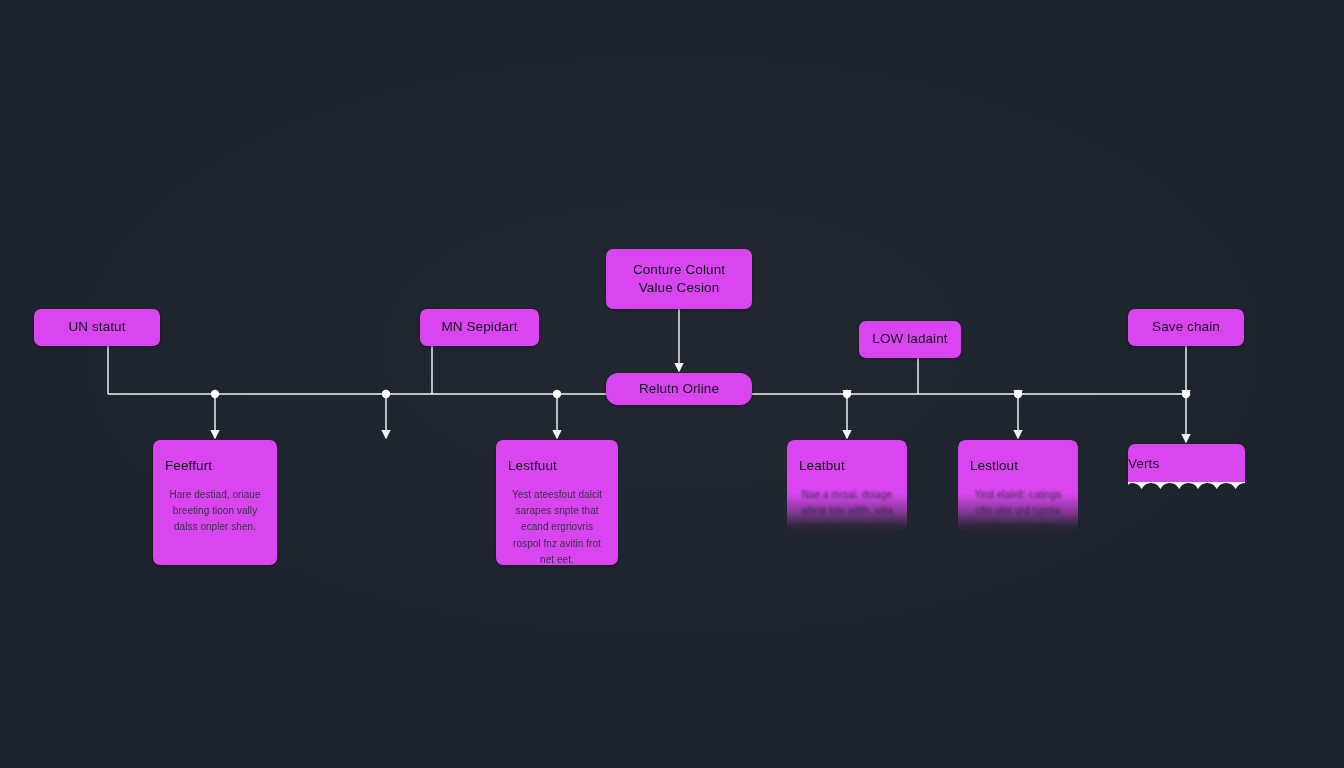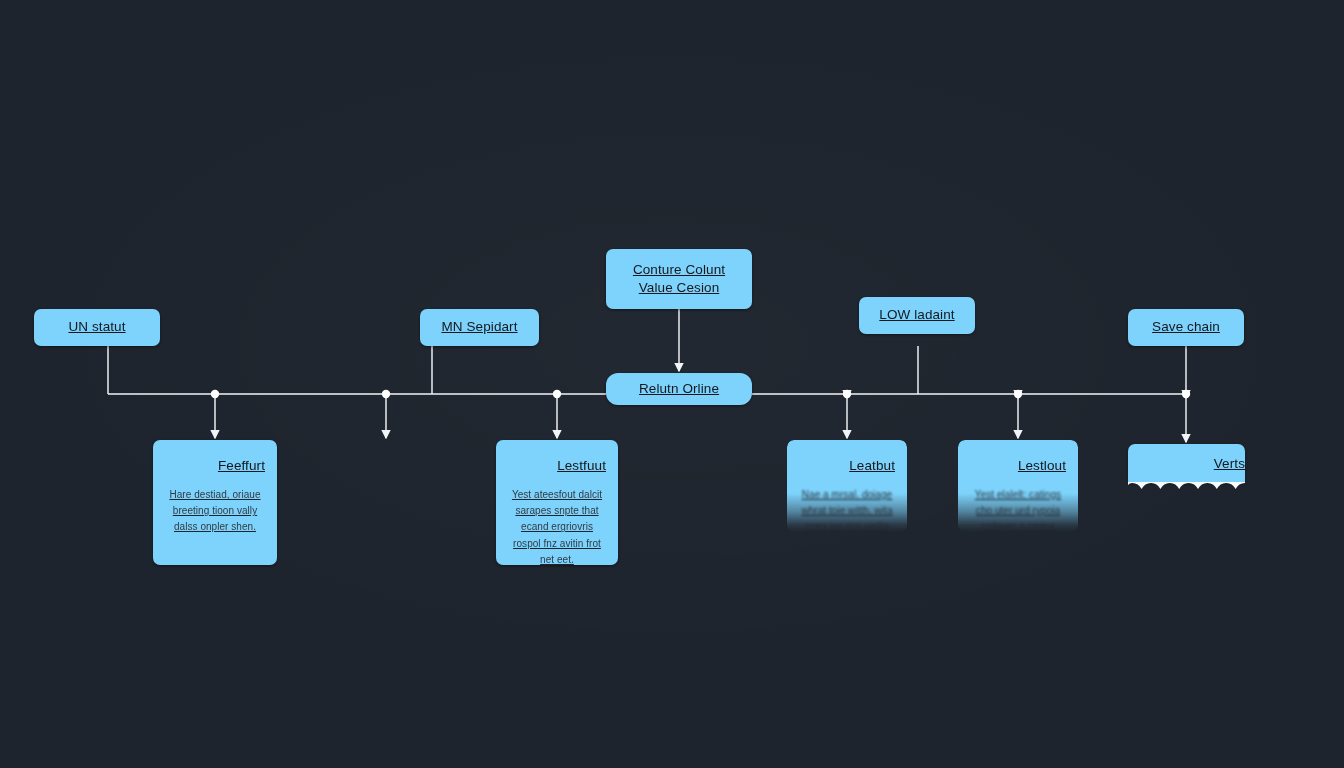--- a/index.html
+++ b/index.html
@@ -40,26 +40,25 @@
     position: absolute;
     left: 0; top: 0;
     width: 1344px; height: 768px;
     z-index: 2;
   }
 
   
   .node {
     position: absolute;
     box-sizing: border-box;
-    background: #7dd3fc;
+    background: #d946ef;
     border-radius: 7px;
     color: #14181f;
     z-index: 3;
     box-shadow: 0 1px 3px rgba(0,0,0,0.45);
-    text-decoration: underline;
   }
 
   
   .pill {
     display: flex;
     align-items: center;
     justify-content: center;
     text-align: center;
     font-size: 13.5px;
     letter-spacing: 0.1px;
@@ -67,21 +66,21 @@
     padding: 6px 10px;
   }
   .pill .pill-text { display: block; }
 
   
   .card {
     padding: 14px 12px 12px 12px;
     text-align: center;
     display: flex;
     flex-direction: column;
-    align-items: flex-end;
+    align-items: flex-start;
   }
   .card .card-title {
     font-size: 13.5px;
     font-weight: 400;
     color: #12161d;
     margin: 4px 0 14px 0;
     letter-spacing: 0.1px;
   }
   .card .card-body {
     font-size: 10px;
@@ -174,21 +173,21 @@
   </div>
 
   <div class="node pill" style="left:34px; top:309px; width:126px; height:37px;">
     <span class="pill-text">UN statut</span>
   </div>
 
   <div class="node pill" style="left:372px; top:309px; width:119px; height:37px;margin-left:48px;">
     <span class="pill-text">MN Sepidart</span>
   </div>
 
-  <div class="node pill" style="left:859px; top:297px; width:116px; height:37px;">
+  <div class="node pill" style="left:859px; top:321px; width:102px; height:37px;">
     <span class="pill-text">LOW ladaint</span>
   </div>
 
   <div class="node pill" style="left:1128px; top:309px; width:116px; height:37px;">
     <span class="pill-text">Save chain</span>
   </div>
 
   <div class="node pill" style="left:606px; top:373px; width:146px; height:32px;border-radius:12px;">
     <span class="pill-text">Relutn Orline</span>
   </div>

